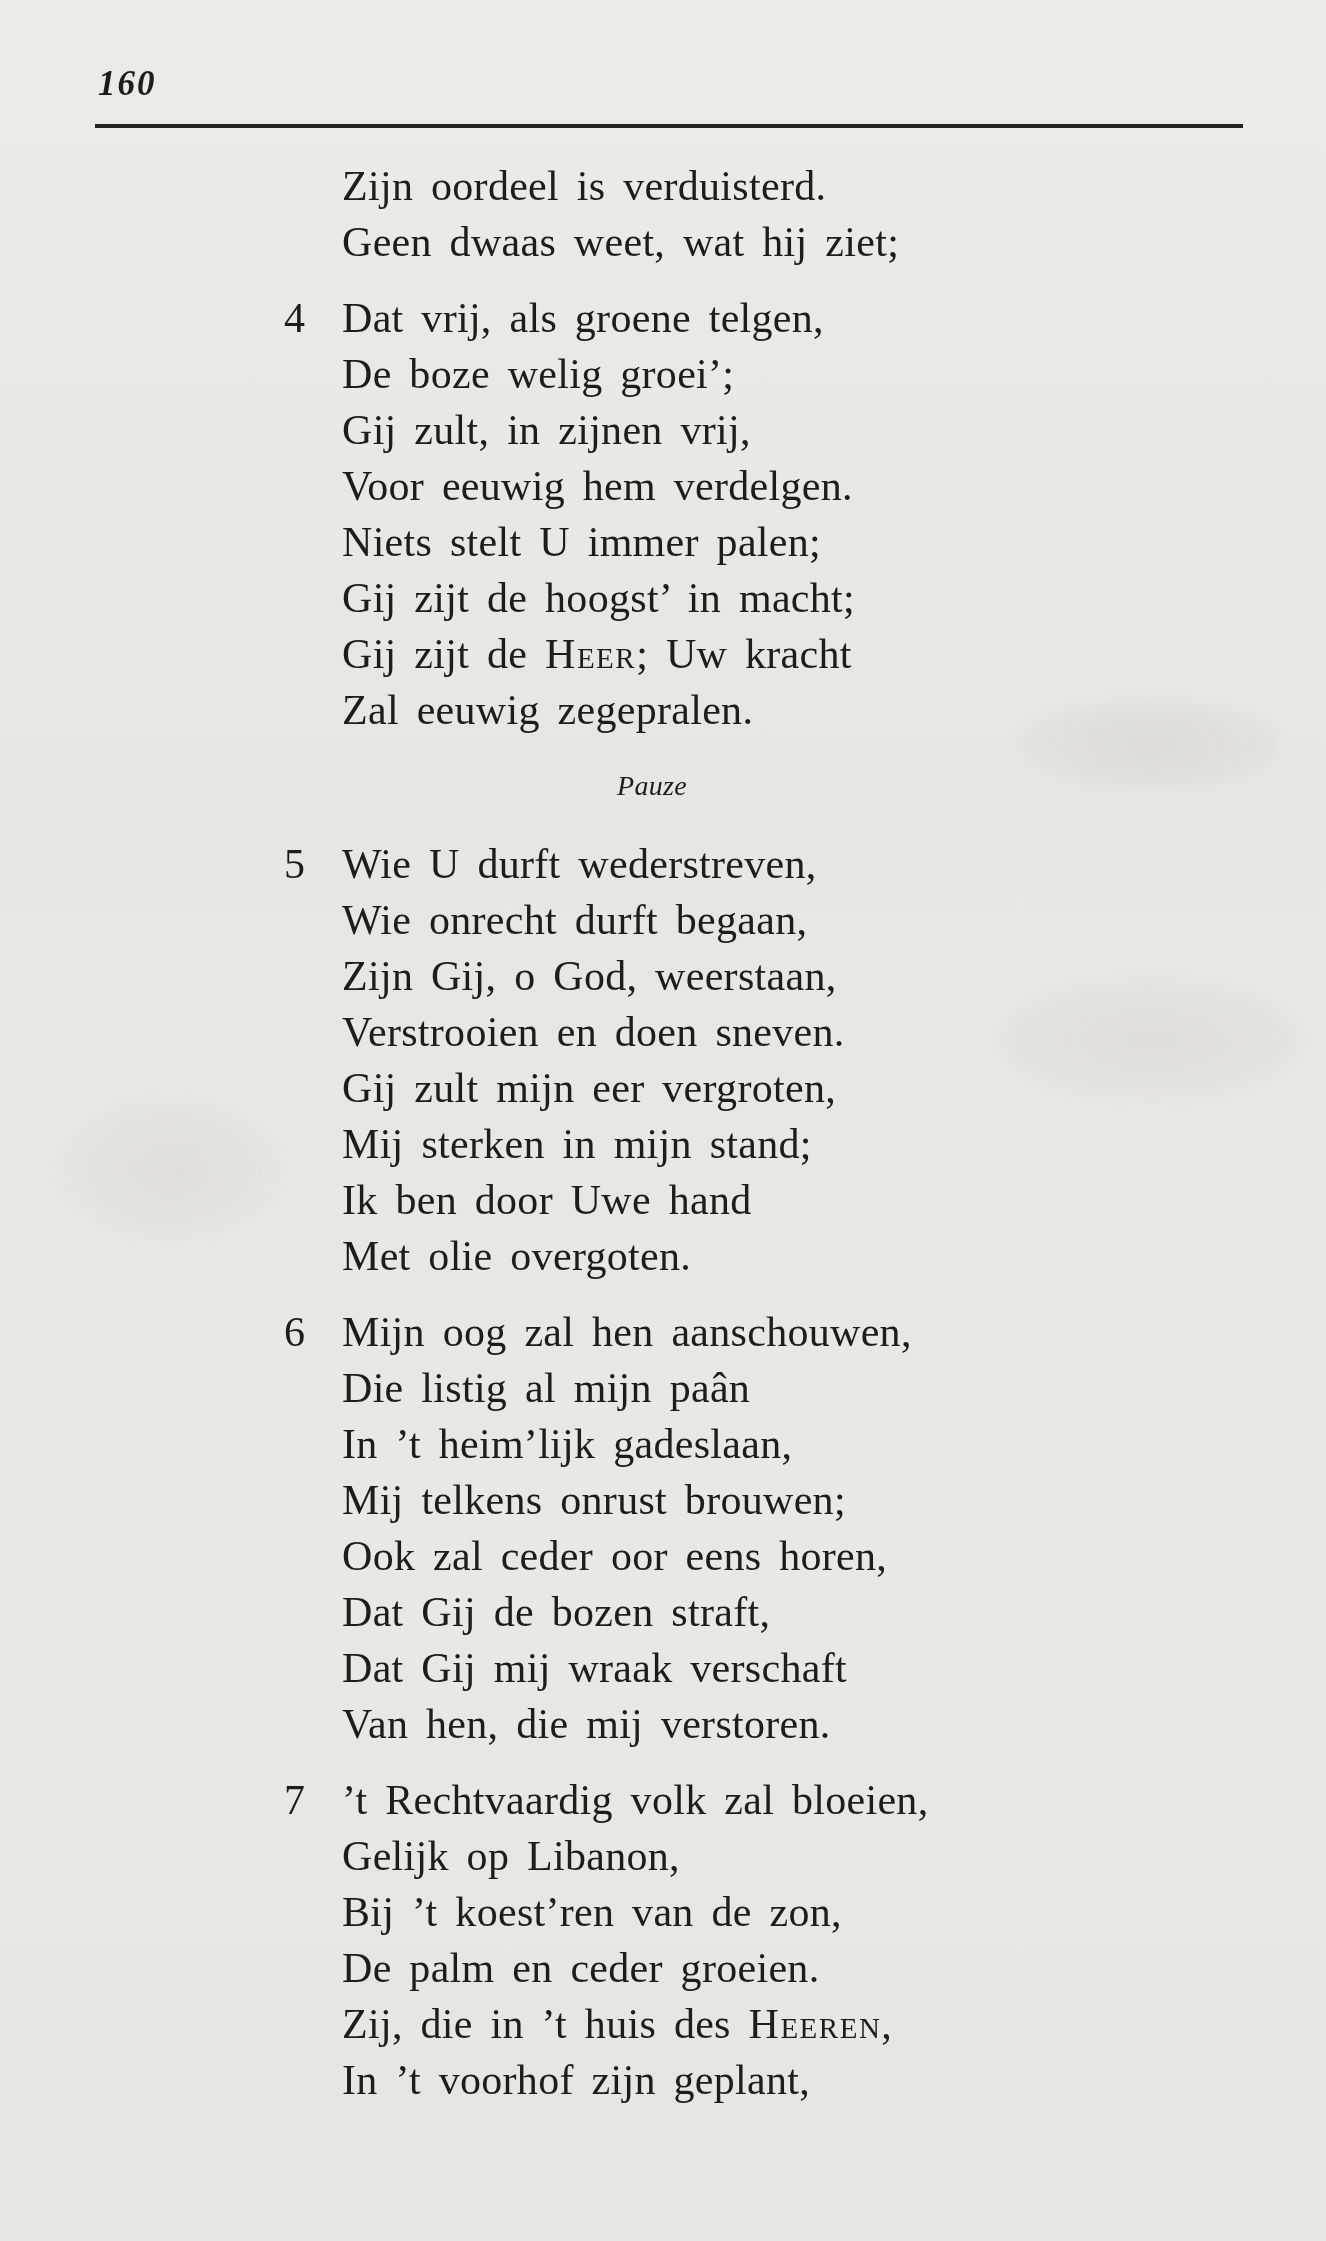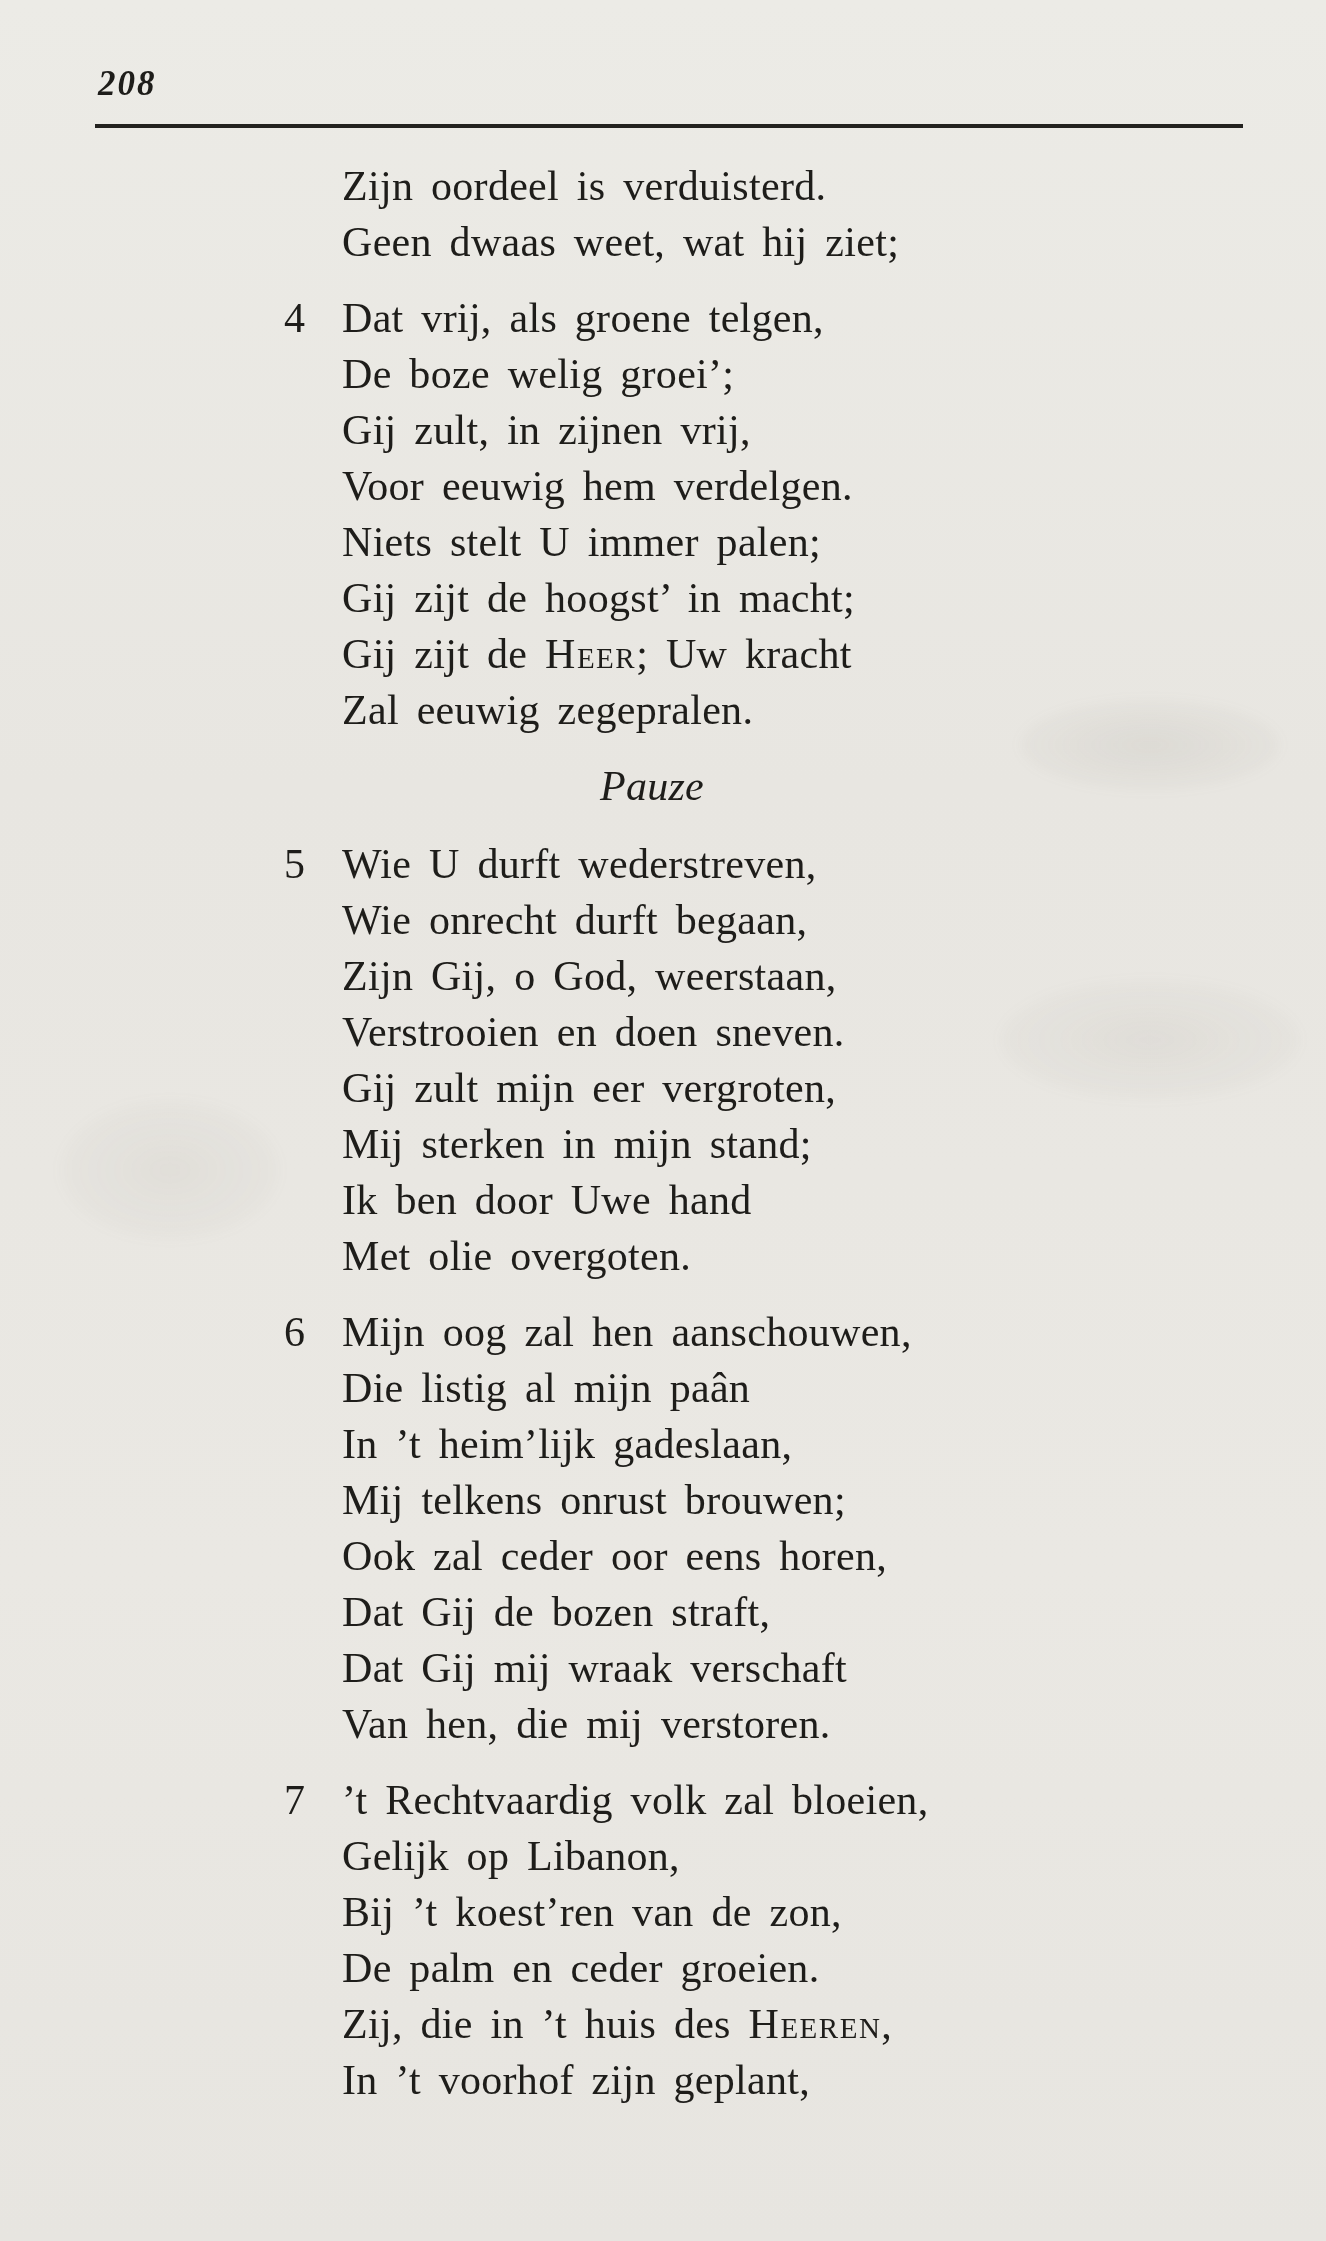--- a/index.html
+++ b/index.html
@@ -94,34 +94,34 @@
     white-space: nowrap;
   }
   .sc {
     font-variant: small-caps;
     letter-spacing: 1.5px;
   }
   .pauze {
     width: 620px;
     text-align: center;
     font-style: italic;
-    font-size: 42px;
+    font-size: 28px;
     margin: 4px 0 22px 0;
   }
 </style>
 </head>
 <body>
 
 <div class="page">
   <div class="artifact a1"></div>
   <div class="artifact a2"></div>
   <div class="artifact a3"></div>
 
   <div class="header-row">
-    <span class="page-number">208</span>
+    <span class="page-number">160</span>
   </div>
   <div class="rule"></div>
 
   <main class="psalm-body">
       <div class="stanza">
         <div class="line">Zijn oordeel is verduisterd.</div>
         <div class="line">Geen dwaas weet, wat hij ziet;</div>
       </div>
       <div class="stanza">
         <span class="vnum">4</span>

